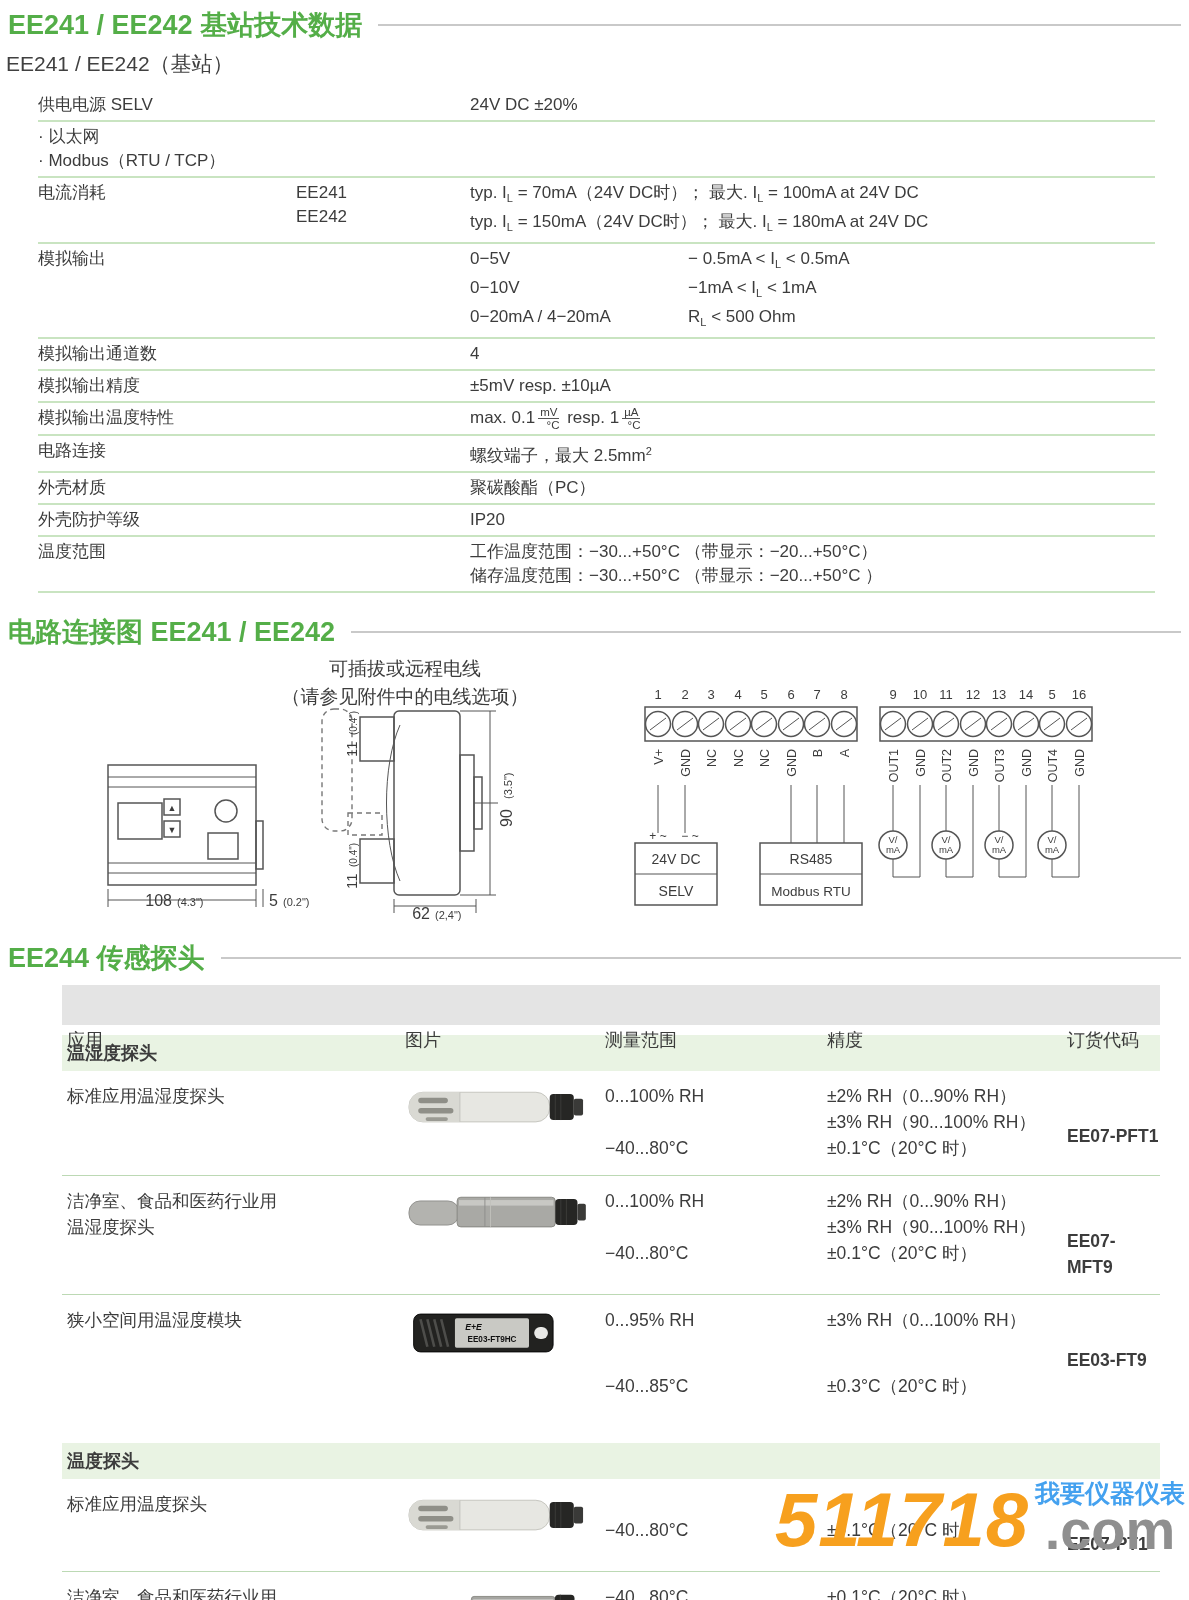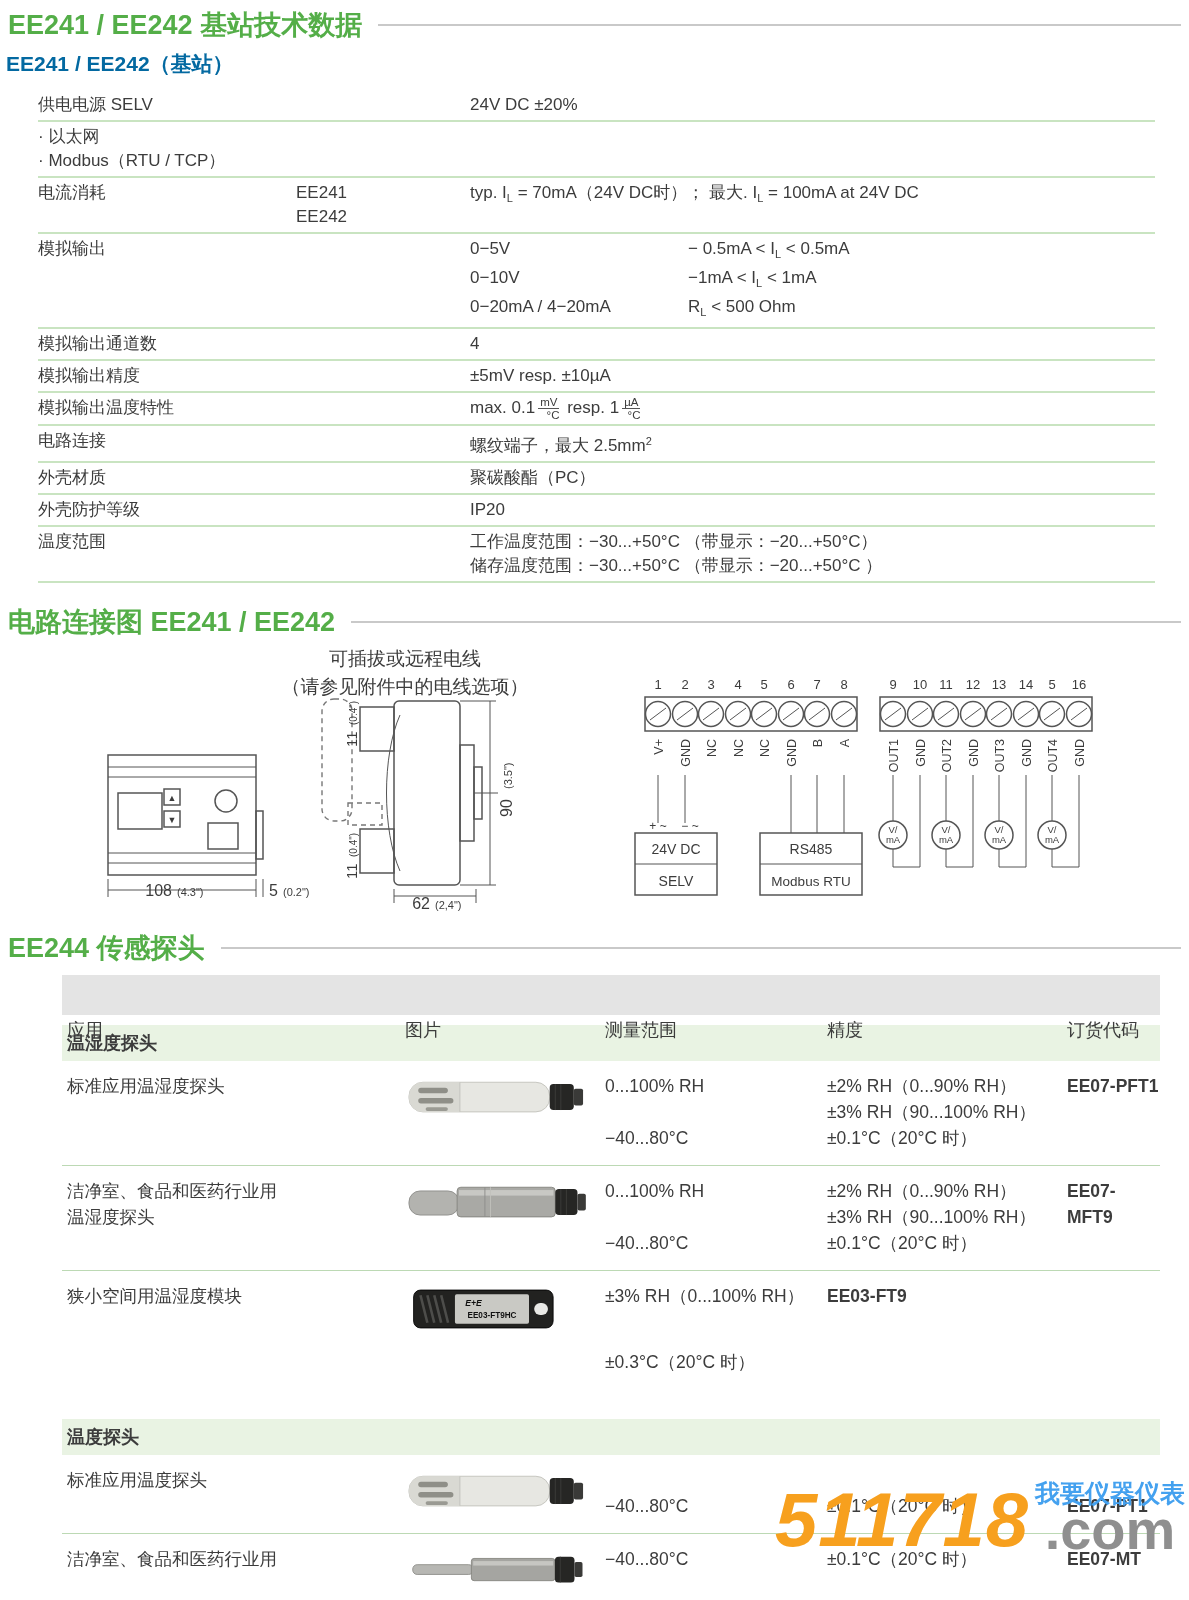--- a/index.html
+++ b/index.html
@@ -10,21 +10,21 @@
     color:#3c3c3c;
   }
   
   .sec-head{
     display:flex;align-items:center;gap:16px;
     color:#54ae48;font-weight:bold;font-size:27px;
     margin:8px 8px 0 8px;line-height:34px;
   }
   .sec-head::after{content:"";flex:1;height:2px;background:#c9c9c9;}
   .sub-head{
-    color:#0369a1;font-size:21px;font-weight:bold;
+    color:#404040;font-size:21px;font-weight:normal;
     margin:8px 12px 0 6px;line-height:28px;
   }
   
   .spec{margin:12px 0 0 38px;width:1117px;font-size:17px;}
   .srow{display:flex;border-bottom:2px solid #c9e4c1;padding:3px 0;line-height:24px;}
   .c1{width:230px;flex:none;}
   .c2{width:202px;flex:none;}
   .c3{flex:1;}
   .ml{margin-left:28px;}
   .sb{font-size:11px;vertical-align:-4px;}
@@ -43,21 +43,21 @@
   .trow{display:grid;grid-template-columns:338px 200px 222px 240px 1fr;}
   .thead{background:#e4e4e4;height:40px;align-items:center;font-size:18px;}
   .thead > div{padding-left:5px;margin-top:43px;}
   .secbar{background:#e9f3e3;font-weight:bold;font-size:18px;padding:6px 5px;margin-top:10px;}
   .prow{padding:12px 0 14px 0;align-items:start;}
   .prow > div{padding-left:5px;}
   .brd{border-top:1.5px solid #bcd9b4;}
   .ln{line-height:26px;}
   .gap26{margin-top:26px;}
   .gap40{margin-top:40px;}
-  .code{font-weight:600;}
+  .code{font-weight:600;margin-top:40px;}
   .imgcell svg{display:block;}
   
   .watermark{position:absolute;right:4px;top:1480px;display:flex;align-items:flex-end;z-index:6;}
   .wm-num{font-size:76px;font-weight:bold;font-style:italic;color:#f7a01e;letter-spacing:1px;line-height:0.85;}
   .wm-right{display:flex;flex-direction:column;align-items:center;margin-left:6px;}
   .wm-cn{color:#44a1ef;font-size:25px;font-weight:bold;line-height:1.1;}
   .wm-com{color:#8f8f8f;font-size:56px;font-weight:bold;line-height:0.8;}
 </style>
 </head>
 <body>
@@ -145,20 +145,21 @@
   </div>
 
   <div class="srow">
     <div class="c1">电流消耗</div>
     <div class="c2">
       <div class="ml">EE241</div>
       <div class="ml">EE242</div>
     </div>
     <div class="c3">
       <div><span>typ. I</span><span class="sb">L</span><span> = 70mA（24V DC时）； 最大. I</span><span class="sb">L</span><span> = 100mA at 24V DC</span></div>
+      <div><span>typ. I</span><span class="sb">L</span><span> = 150mA（24V DC时）； 最大. I</span><span class="sb">L</span><span> = 180mA at 24V DC</span></div>
     </div>
   </div>
 
   <div class="srow">
     <div class="c1">模拟输出</div>
     <div class="c2"></div>
     <div class="c3">
       <div><span class="rng">0−5V</span><span>− 0.5mA &lt;  I</span><span class="sb">L</span><span> &lt; 0.5mA</span></div>
       <div><span class="rng">0−10V</span><span>−1mA &lt;  I</span><span class="sb">L</span><span> &lt; 1mA</span></div>
       <div><span class="rng">0−20mA / 4−20mA</span><span>R</span><span class="sb">L</span><span> &lt; 500 Ohm</span></div>
@@ -463,20 +464,24 @@
           <line x1="34" y1="14" x2="42" y2="46"></line>
             <line x1="42" y1="14" x2="50" y2="46"></line>
         </g>
         <rect x="58" y="13" width="86" height="34" rx="2" fill="#c9c9c4"></rect>
         <text x="70" y="26" font-size="10" font-weight="bold" font-style="italic" fill="#111">E+E</text>
         <text x="101" y="41" font-size="9.5" font-weight="bold" text-anchor="middle" fill="#111">EE03-FT9HC</text>
         <rect x="150" y="23" width="16" height="14" rx="7" fill="#e9e9e6"></rect>
       </svg>
     </div>
     <div>
+      <div class="ln">0...95% RH</div>
+      <div class="ln gap40">−40...85°C</div>
+    </div>
+    <div>
       <div class="ln">±3% RH（0...100% RH）</div>
       <div class="ln gap40">±0.3°C（20°C 时）</div>
     </div>
     <div class="ln code">EE03-FT9</div>
   </div>
 
   <div class="secbar">温度探头</div>
 
   <div class="trow prow">
     <div class="ln">标准应用温度探头</div>

